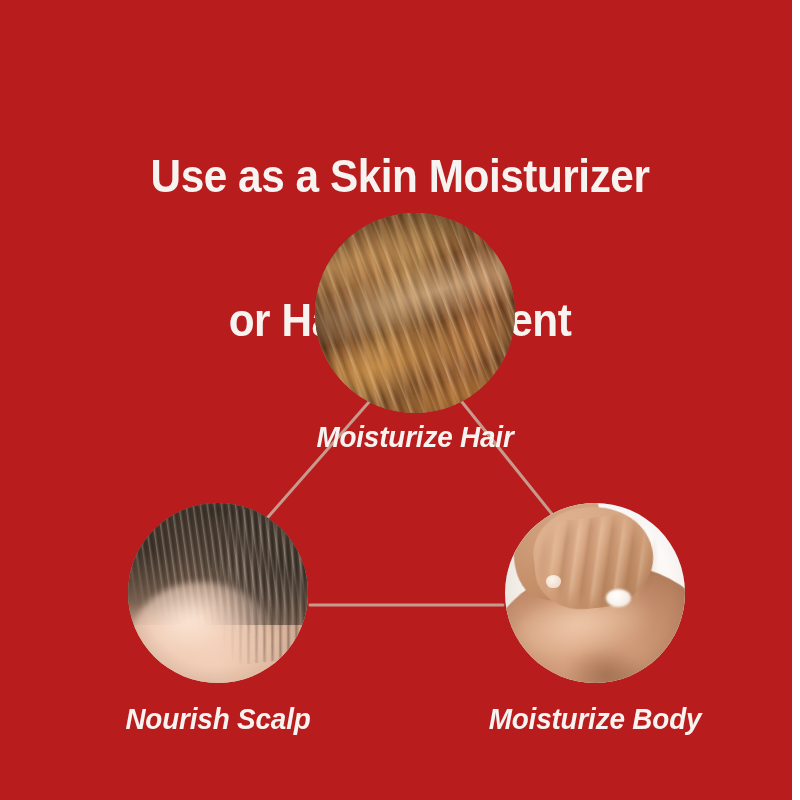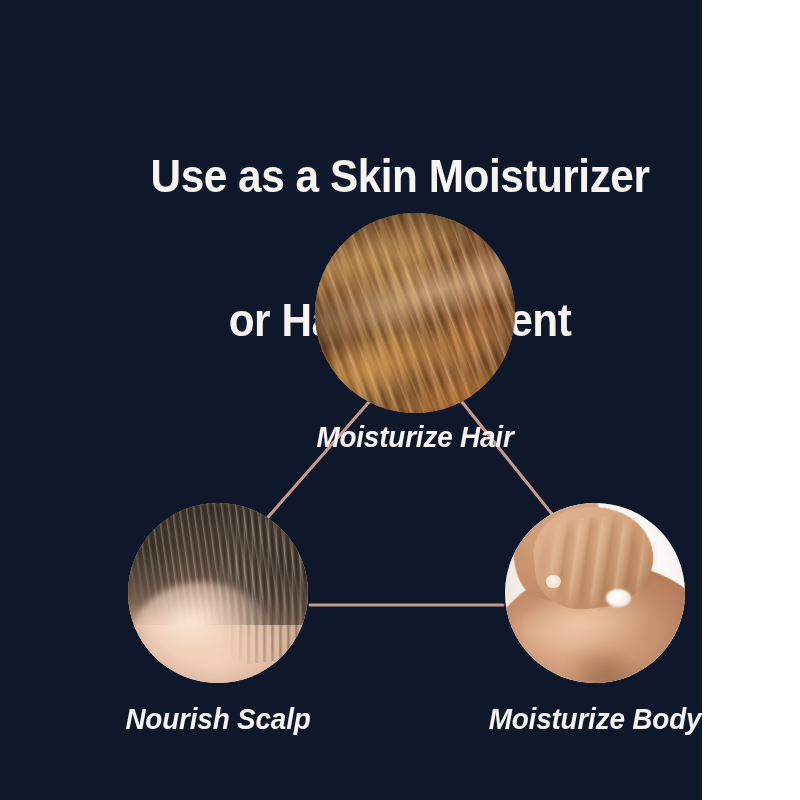--- a/index.html
+++ b/index.html
@@ -8,23 +8,23 @@
   }
   body {
     width: 800px;
     height: 800px;
     overflow: hidden;
     font-family: "Liberation Sans", sans-serif;
   }
 
   #poster {
     position: relative;
-    width: 702px;
+    width: 792px;
     height: 800px;
-    background: #0f172a;
+    background: #b91c1c;
     overflow: hidden;
   }
 
   
   #headline {
     position: absolute;
     left: 0;
     top: 56px;
     width: 800px;
     text-align: center;

